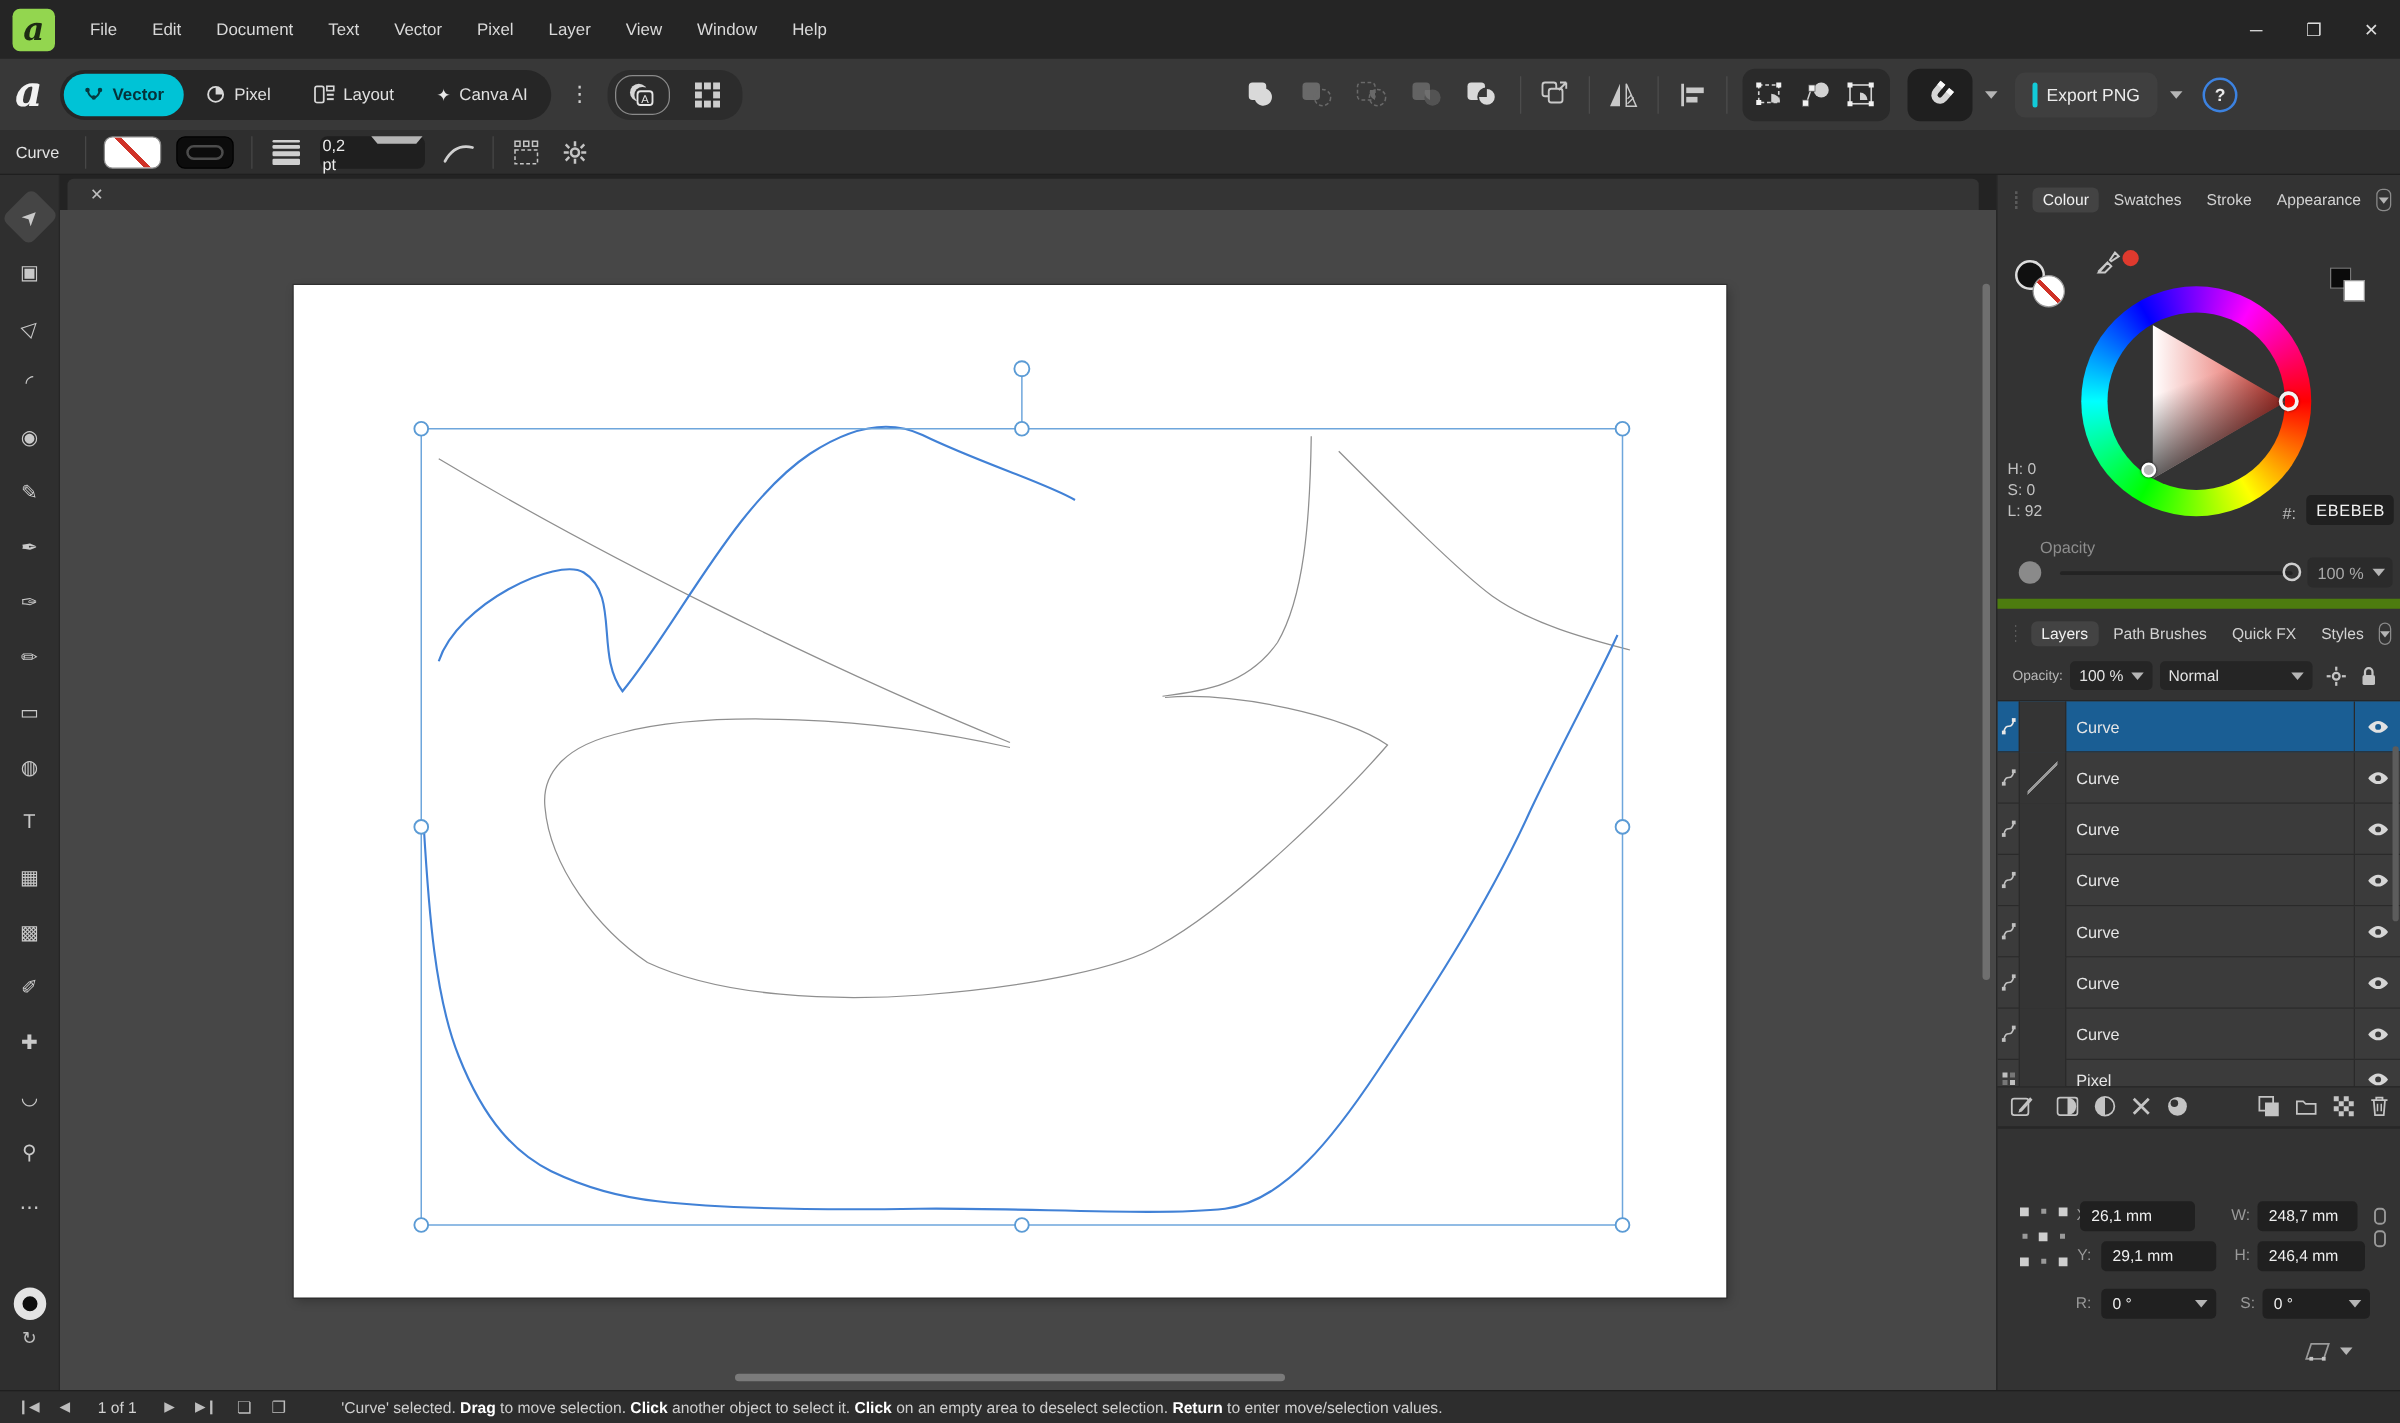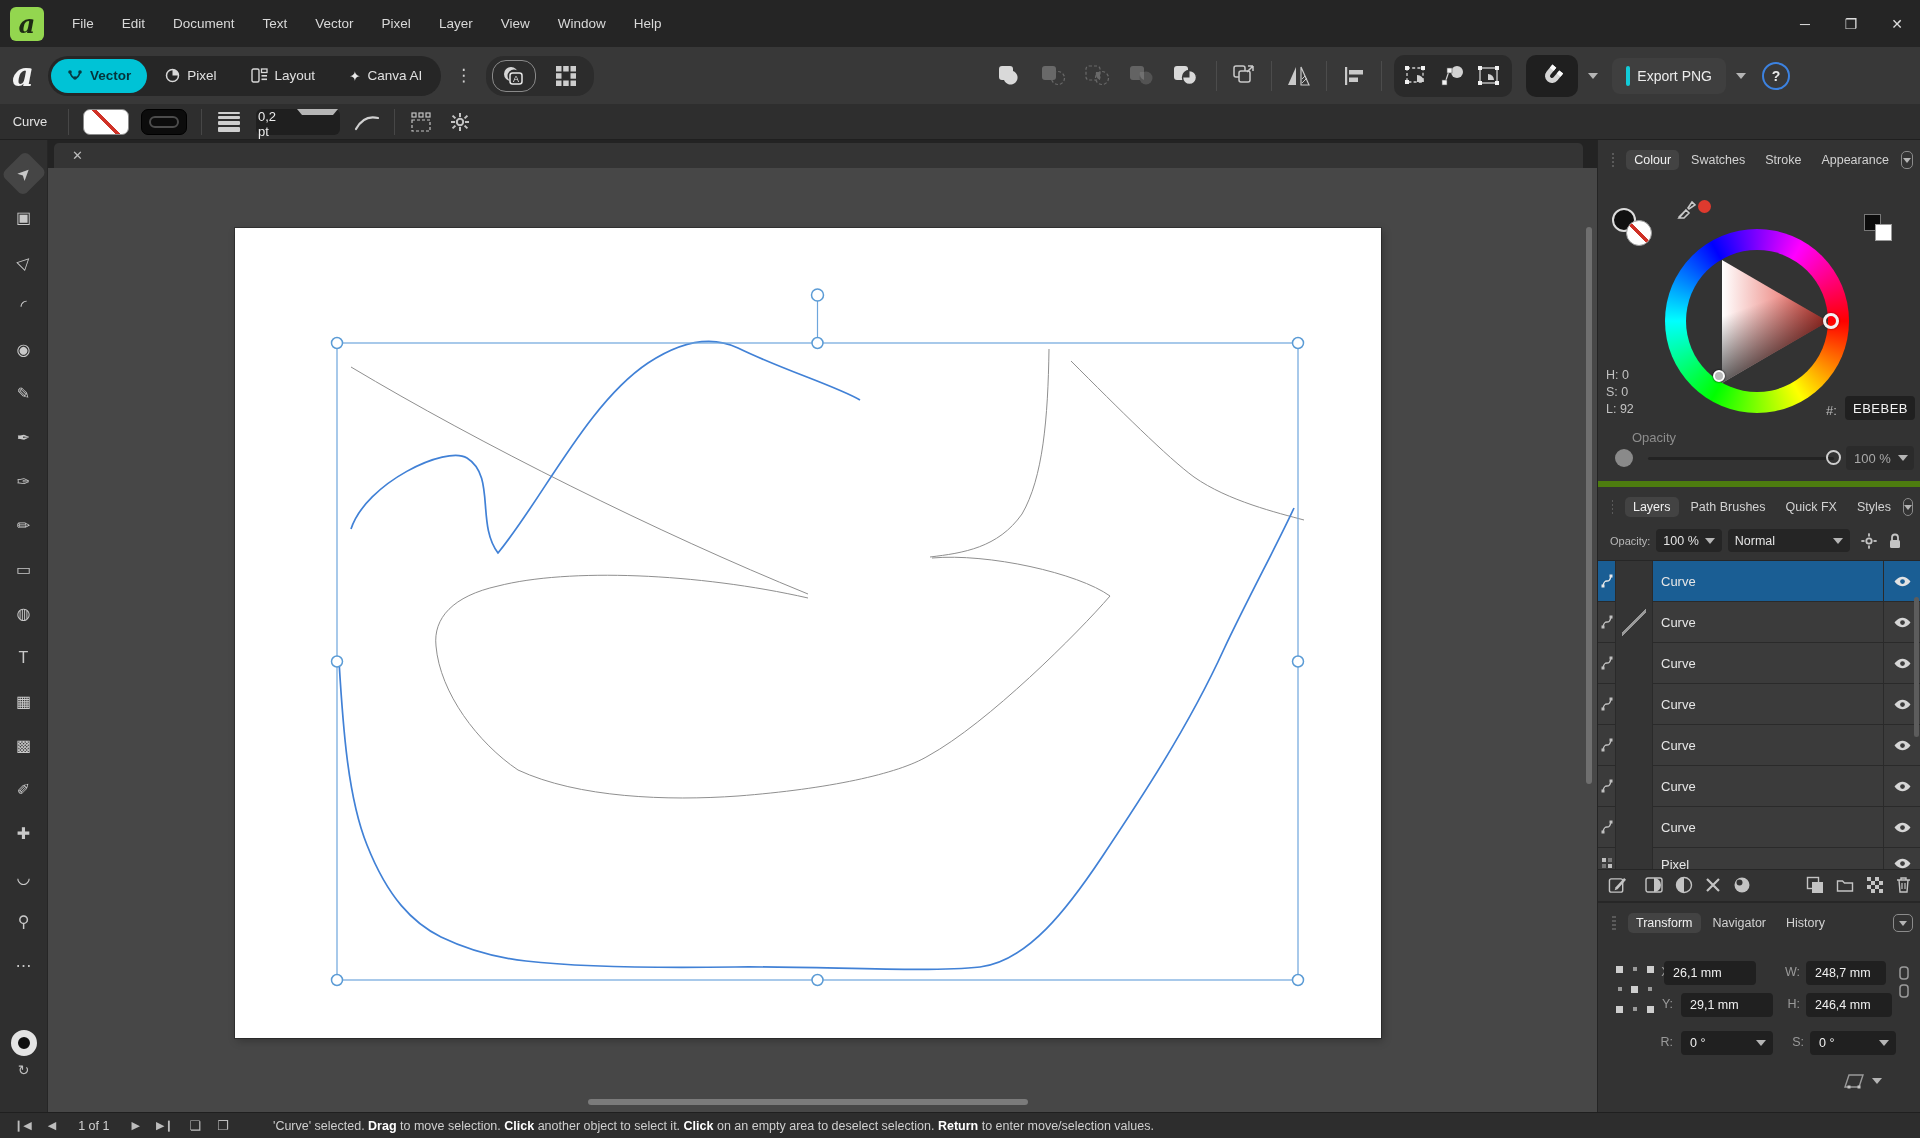--- a/index.html
+++ b/index.html
@@ -67,21 +67,21 @@
   .scroll-v { position:absolute; left:1538px; top:59px; width:6px; height:557px; border-radius:3px; background:#6f6f6f; }
   
   #right { width:323px; background:#333333; border-left:1px solid #242424; position:relative; }
   .panel { position:absolute; left:0; width:323px; }
   .panel-tabs { display:flex; align-items:center; gap:4px; padding:10px 8px 6px 14px; }
   .grip { width:4px; height:15px; margin-right:8px; background:repeating-linear-gradient(#5a5a5a 0 2px, transparent 2px 4px); }
   .ptab { padding:3px 8px; border-radius:5px; color:#d2d2d2; font-size:12.5px; white-space:nowrap; }
   .ptab.active { background:#434343; color:#f0f0f0; }
   .chev-box { margin-left:auto; width:20px; height:18px; border:1.5px solid #8b8b8b; border-radius:5px; display:flex; align-items:center; justify-content:center; }
   .chev-box .ddl { border-top-width:5px; border-left-width:4px; border-right-width:4px; }
-  #panel-colour { top:0; height:347px; border-bottom:6px solid #4d7c0f; }
+  #panel-colour { top:0; height:347px; border-bottom:8px solid #4d7c0f; }
   #wheel { position:absolute; left:67px; top:89px; width:184px; height:184px; border-radius:50%;
     background:conic-gradient(from 90deg, #f00, #ff0, #0f0, #0ff, #00f, #f0f, #f00); }
   #wheel::after { content:""; position:absolute; left:21px; top:21px; width:142px; height:142px; border-radius:50%; background:#333333; }
   #hue-marker { position:absolute; left:225px; top:173px; width:16px; height:16px; border:3px solid #f2f2f2; border-radius:50%; box-shadow:0 0 2px rgba(0,0,0,.6); }
   .tri { position:absolute; left:124px; top:120px; width:106px; height:123px; clip-path:polygon(100% 50%, 0 0, 0 100%); }
   #tri-hue { background:linear-gradient(to right, #ffffff, #e03a30); }
   #tri-shade { background:linear-gradient(160deg, rgba(0,0,0,0) 35%, rgba(0,0,0,.92) 95%); }
   #tri-marker { position:absolute; left:115px; top:230px; width:12px; height:12px; border-radius:50%; background:#b9b9b9; border:2px solid #fff; box-shadow:0 0 2px #000; }
   .hsl { position:absolute; left:8px; color:#c2c2c2; font-size:12.5px; }
   #hex-label { position:absolute; left:228px; top:263px; color:#bdbdbd; }
@@ -719,29 +719,20 @@
             </svg>
           <svg width="15" height="17" viewBox="0 0 15 17">
               <path d="M1,4 h13 M5,4 V2 h5 v2 M3,4 l1,12 h7 l1,-12" stroke="#c4c4c4" stroke-width="1.4" fill="none"></path>
               <path d="M6,7 v6 M9,7 v6" stroke="#c4c4c4" stroke-width="1.2"></path>
             </svg>
         </div>
       </div>
     </div>
 
     <div class="panel" id="panel-transform">
-      <div class="panel-tabs">
-        <div class="grip"></div>
-        <div class="ptab active">Transform</div>
-        <div class="ptab">Navigator</div>
-        <div class="ptab">History</div>
-        <div class="chev-box">
-            <span class="ddl"></span>
-          </div>
-      </div>
       <div id="anchor-grid">
         <div></div>
           <div class="small"></div>
           <div></div>
         <div class="small"></div>
           <div></div>
           <div class="small"></div>
         <div></div>
           <div class="small"></div>
           <div></div>

